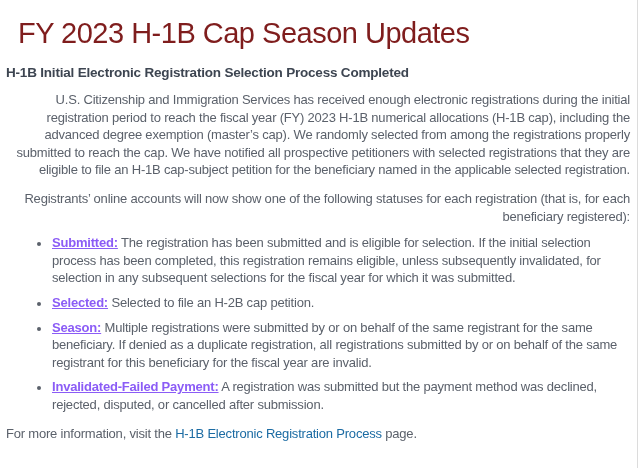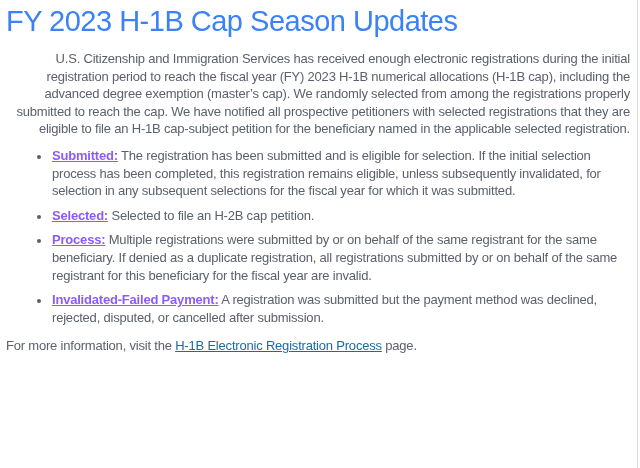--- a/index.html
+++ b/index.html
@@ -15,26 +15,26 @@
     color: #5b616b;
     overflow: hidden;
   }
   .content {
     position: absolute;
     top: 0;
     left: 6px;
     width: 624px;
   }
   .page-title {
-    margin: 0;
+    margin: 12px;
     padding-top: 3px;
     font-size: 29px;
     font-weight: 300;
     letter-spacing: -0.5px;
-    color: #3b82f6;
+    color: #7f1d1d;
     line-height: 36px;
   }
   .release-date {
     margin-top: 25px;
     font-size: 13px;
     letter-spacing: -0.2px;
     color: #5b616b;
   }
   .section-heading {
     margin: 14px 0 0 0;
@@ -75,53 +75,54 @@
   }
   .footer-line {
     margin-top: 11px;
     font-size: 13px;
     line-height: 17.6px;
     letter-spacing: -0.2px;
     color: #5b616b;
   }
   a.process-link {
     color: #1b6ba3;
-    text-decoration: underline;
     cursor: pointer;
   }
   .right-border {
     position: absolute;
     top: 0;
     left: 637px;
     width: 1px;
     height: 468px;
     background: #dcdcdc;
   }
 </style>
 </head>
 <body>
 
 <div class="content">
 
   <h1 class="page-title">FY 2023 H-1B Cap Season Updates</h1>
 
 
+  <h2 class="section-heading">H-1B Initial Electronic Registration Selection Process Completed</h2>
 
   <p class="para">U.S. Citizenship and Immigration Services has received enough electronic registrations during the initial registration period to reach the fiscal year (FY) 2023 H-1B numerical allocations (H-1B cap), including the advanced degree exemption (master’s cap). We randomly selected from among the registrations properly submitted to reach the cap. We have notified all prospective petitioners with selected registrations that they are eligible to file an H-1B cap-subject petition for the beneficiary named in the applicable selected registration.</p>
 
+  <p class="para">Registrants’ online accounts will now show one of the following statuses for each registration (that is, for each beneficiary registered):</p>
 
   <ul class="status-list">
     <li>
       <span class="bullet-label">Submitted:</span><span> The registration has been submitted and is eligible for selection. If the initial selection process has been completed, this registration remains eligible, unless subsequently invalidated, for selection in any subsequent selections for the fiscal year for which it was submitted.</span>
     </li>
     <li>
       <span class="bullet-label">Selected:</span><span> Selected to file an H-2B cap petition.</span>
     </li>
     <li>
-      <span class="bullet-label">Process:</span><span> Multiple registrations were submitted by or on behalf of the same registrant for the same beneficiary. If denied as a duplicate registration, all registrations submitted by or on behalf of the same registrant for this beneficiary for the fiscal year are invalid.</span>
+      <span class="bullet-label">Season:</span><span> Multiple registrations were submitted by or on behalf of the same registrant for the same beneficiary. If denied as a duplicate registration, all registrations submitted by or on behalf of the same registrant for this beneficiary for the fiscal year are invalid.</span>
     </li>
     <li>
       <span class="bullet-label">Invalidated-Failed Payment:</span><span> A registration was submitted but the payment method was declined, rejected, disputed, or cancelled after submission.</span>
     </li>
   </ul>
 
   <p class="footer-line">
     <span>For more information, visit the </span><a class="process-link">H-1B Electronic Registration Process</a><span> page.</span>
   </p>
 

